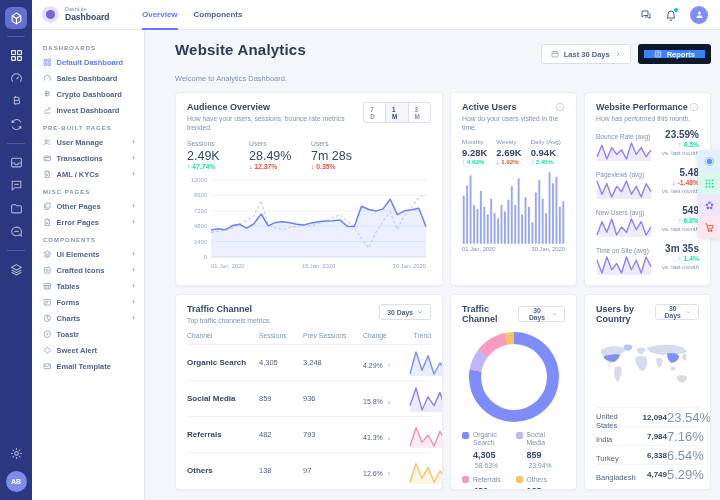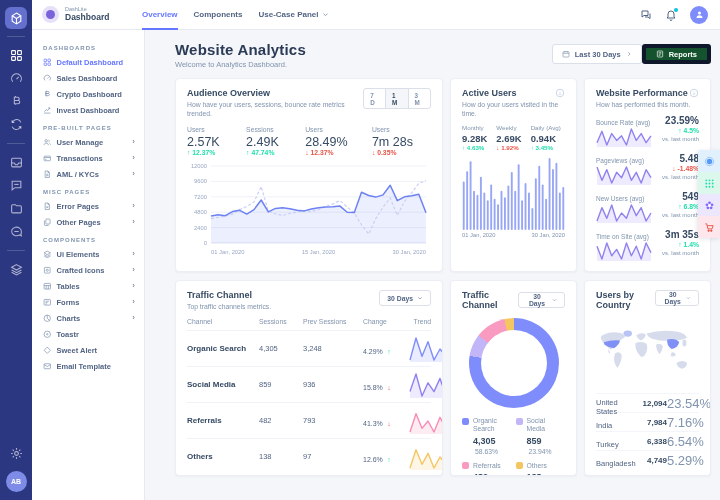--- a/index.html
+++ b/index.html
@@ -49,25 +49,25 @@
   .side-item svg { width:8.5px; height:8.5px; color:#8094ae; flex:0 0 auto; }
   .side-item.active { color:#6576ff; }
   .side-item.active svg { color:#6576ff; }
   .chev { margin-left:auto; color:#8094ae; font-size:8px; line-height:1; }
   .chev::after { content:"›"; }
 
   
   .main { flex:1; background:#f5f6fa; padding:11px 9px 8px 30px; min-width:0; position:relative; }
   .page-head { display:flex; align-items:flex-start; justify-content:space-between; }
   .page-head h1 { font-size:15px; font-weight:bold; color:#2b3a55; letter-spacing:.2px; }
-  .page-head p { font-size:7.5px; color:#8094ae; margin-top:2px; }
-  .head-actions { display:flex; margin-top:3px; }
+  .page-head p { font-size:7.5px; color:#8094ae; margin-top:16px; }
+  .head-actions { display:flex; gap:7px; margin-top:3px; }
   .btn-white { display:flex; align-items:center; gap:5px; height:20px; padding:0 9px; background:#fff; border:1px solid #dbdfea; border-radius:3px; font-size:7.5px; font-weight:bold; color:#526484; cursor:pointer; }
   .btn-white svg { width:8px; height:8px; color:#8094ae; }
-  .btn-primary { display:flex; align-items:center; gap:5px; height:20px; padding:0 10px; background:#14532d; border:4px solid #0f172a; border-radius:3px; font-size:7.5px; font-weight:bold; color:#fff; cursor:pointer; }
+  .btn-primary { display:flex; align-items:center; gap:5px; height:20px; padding:0 10px; background:#3b82f6; border:6px solid #0f172a; border-radius:3px; font-size:7.5px; font-weight:bold; color:#fff; cursor:pointer; }
   .btn-primary svg { width:8px; height:8px; color:#fff; }
 
   .grid { display:grid; grid-template-columns:1fr 127px 127px; grid-template-rows:194px 196px; gap:8px 7px; margin-top:9px; }
   .card { background:#fff; border:1px solid #eceef5; border-radius:4px; box-shadow:0 1px 2px rgba(54,74,99,.05); padding:9px 11px; overflow:hidden; }
   .card-title { font-size:9px; font-weight:bold; color:#364a63; }
   .card-sub { font-size:6.8px; color:#8094ae; margin-top:2px; line-height:1.35; }
   .card-head { display:flex; justify-content:space-between; align-items:flex-start; }
   .help { width:10px; height:10px; color:#c0cce0; background:none; border:0; cursor:pointer; padding:0; }
   .help svg { width:10px; height:10px; }
   .drop { display:flex; align-items:center; gap:4px; height:16px; padding:0 7px; border:1px solid #dbdfea; border-radius:3px; background:#fff; font-size:6.8px; font-weight:bold; color:#526484; cursor:pointer; }
@@ -390,26 +390,20 @@
           <span class="brand-big">Dashboard</span>
         </span>
       </div>
       <nav class="tabs">
         <a class="tab active">
             <span>Overview</span>
           </a>
         <a class="tab">
             <span>Components</span>
           </a>
-        <a class="tab">
-            <span>Use-Case Panel</span>
-            <svg>
-              <use href="#i-chev-d"></use>
-            </svg>
-          </a>
       </nav>
       <div class="top-actions">
         <button class="top-icon">
             <svg>
               <use href="#i-chat2"></use>
             </svg>
           </button>
         <button class="top-icon">
             <svg>
               <use href="#i-bell"></use>
@@ -472,30 +466,30 @@
             <svg>
               <use href="#i-file"></use>
             </svg>
             <span>AML / KYCs</span>
             <span class="chev"></span>
           </div>
 
         <div class="side-title">MISC PAGES</div>
         <div class="side-item">
             <svg>
+              <use href="#i-files"></use>
+            </svg>
+            <span>Other Pages</span>
+            <span class="chev"></span>
+          </div>
+        <div class="side-item">
+            <svg>
               <use href="#i-file-x"></use>
             </svg>
             <span>Error Pages</span>
-            <span class="chev"></span>
-          </div>
-        <div class="side-item">
-            <svg>
-              <use href="#i-files"></use>
-            </svg>
-            <span>Other Pages</span>
             <span class="chev"></span>
           </div>
 
         <div class="side-title">COMPONENTS</div>
         <div class="side-item">
             <svg>
               <use href="#i-layers"></use>
             </svg>
             <span>Ui Elements</span>
             <span class="chev"></span>
@@ -581,25 +575,20 @@
                 <div class="card-title">Audience Overview</div>
                 <div class="card-sub">How have your users, sessions, bounce rate metrics trended.</div>
               </div>
               <div class="seg">
                 <span>7 D</span>
                 <span class="active">1 M</span>
                 <span>3 M</span>
               </div>
             </div>
             <div class="aud-stats">
-              <div class="aud-stat">
-                <div class="aud-label">Users</div>
-                <div class="aud-value">2.57K</div>
-                <div class="delta up">↑ 12.37%</div>
-              </div>
               <div class="aud-stat">
                 <div class="aud-label">Sessions</div>
                 <div class="aud-value">2.49K</div>
                 <div class="delta up">↑ 47.74%</div>
               </div>
               <div class="aud-stat">
                 <div class="aud-label">Users</div>
                 <div class="aud-value">28.49%</div>
                 <div class="delta down">↓ 12.37%</div>
               </div>

